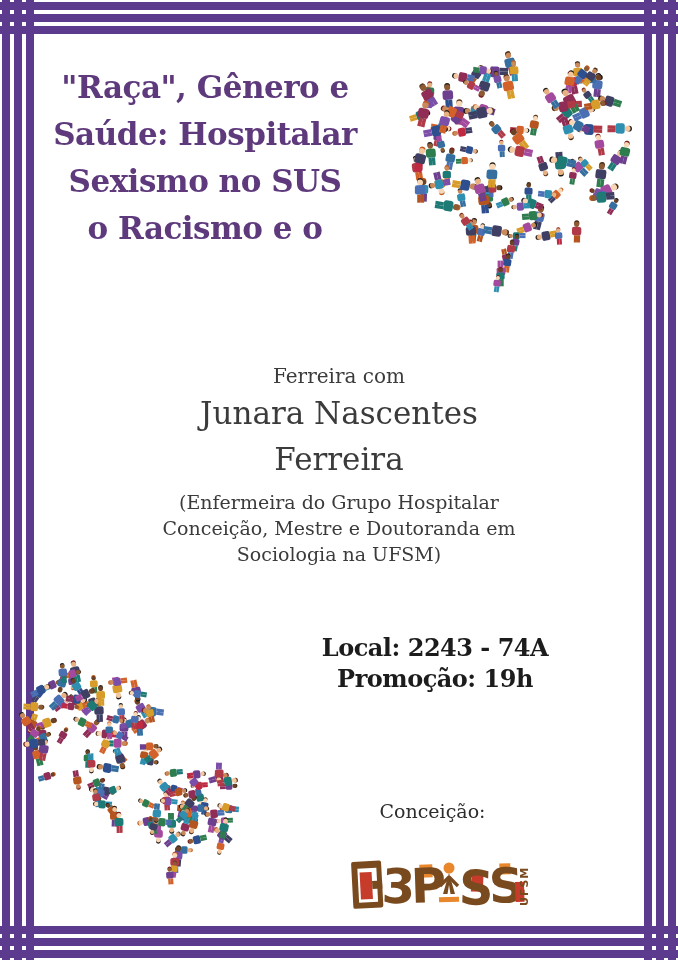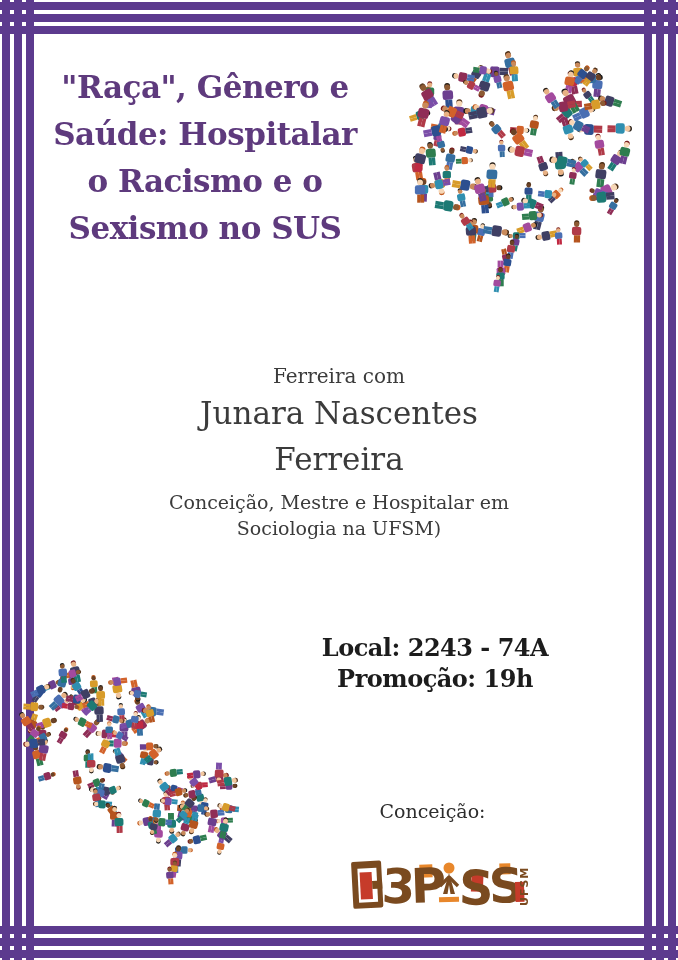--- a/index.html
+++ b/index.html
@@ -1512,32 +1512,33 @@
         <i class="hd" style="background: rgb(141, 90, 51); box-shadow: rgb(122, 31, 31) 0px -1.3px 0px 0px;"></i>
         <i class="bd" style="background: rgb(108, 63, 143);"></i>
         <i class="lg1" style="background: rgb(210, 98, 42);"></i>
         <i class="lg2" style="background: rgb(210, 98, 42);"></i>
       </span>
     </div>
 
   <div class="title">
     <div>"Raça", Gênero e</div>
     <div>Saúde: Hospitalar</div>
+    <div>Sexismo no SUS</div>
     <div>o Racismo e o</div>
-    <div>Sexismo no SUS</div>
   </div>
 
   <div class="lecture">
     <div class="intro">Ferreira com</div>
     <div class="speaker">
       <div>Junara Nascentes</div>
       <div>Ferreira</div>
     </div>
     <div class="credentials">
-      <div>Conceição, Mestre e Hospitalar em</div>
+      <div>(Enfermeira do Grupo Hospitalar</div>
+      <div>Conceição, Mestre e Doutoranda em</div>
       <div>Sociologia na UFSM)</div>
     </div>
   </div>
 
   <div class="details">
     <div>Local: 2243 -  74A</div>
     <div>Promoção: 19h</div>
   </div>
 
   <div class="footer-lines">

